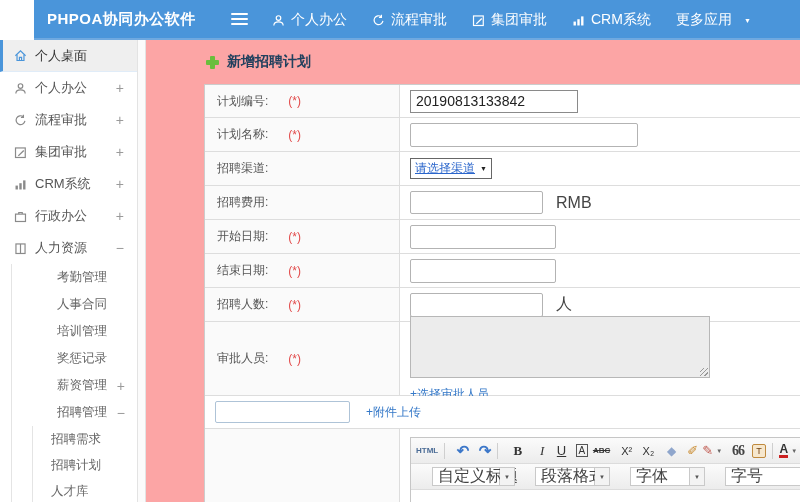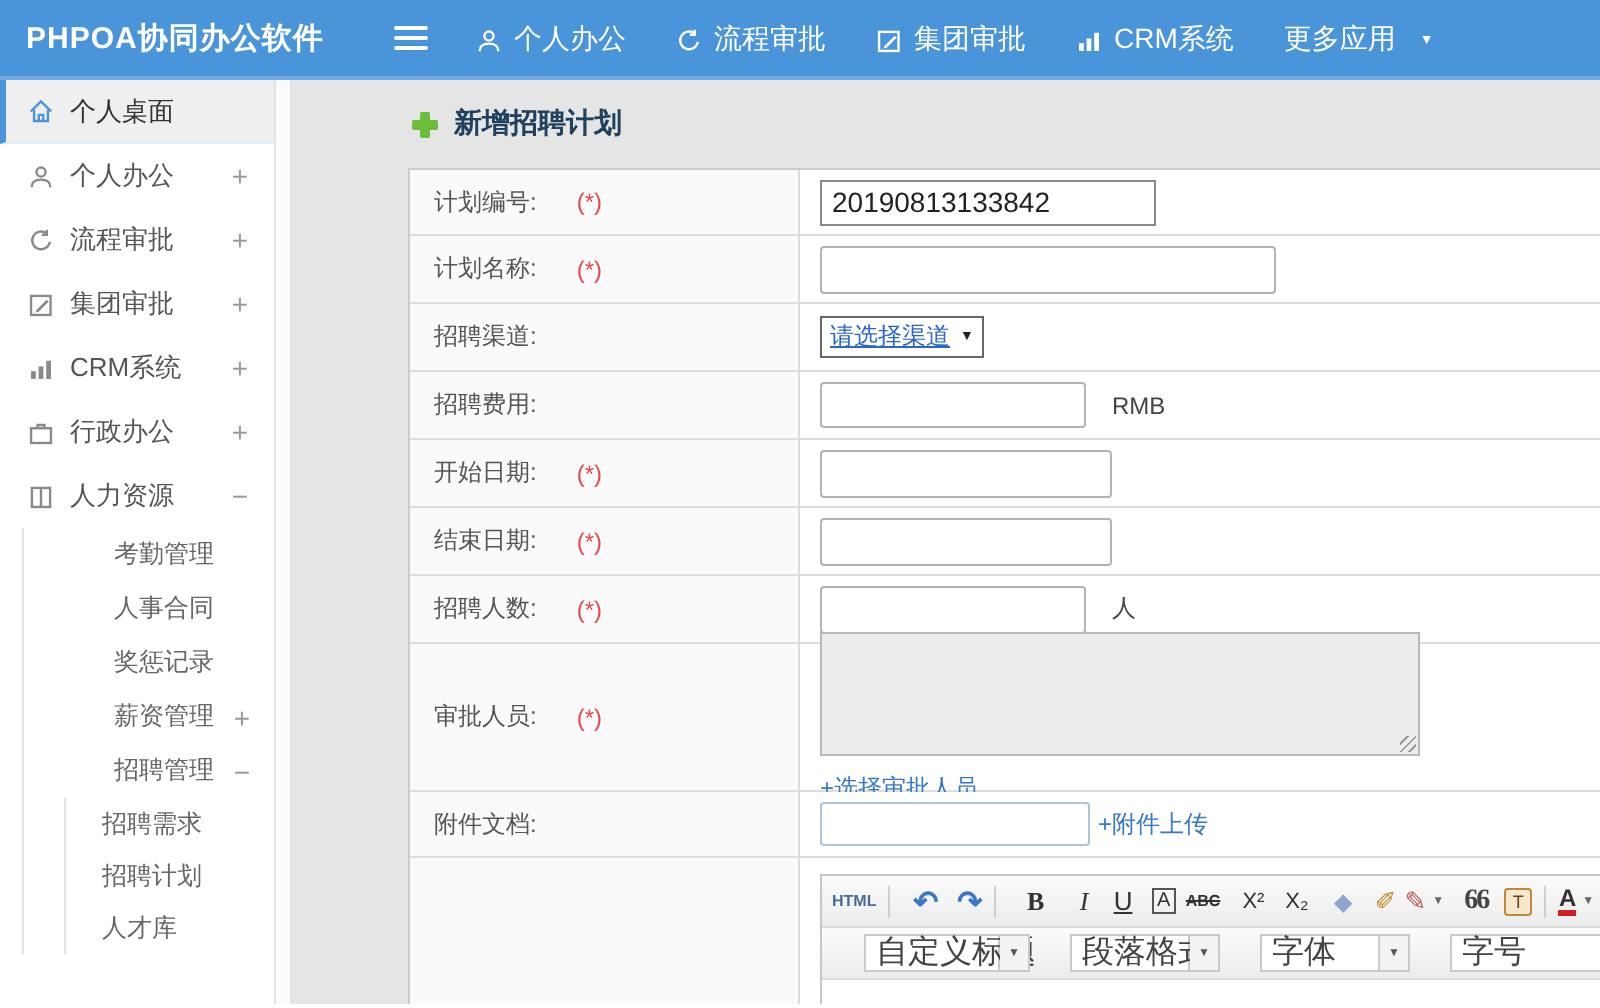--- a/index.html
+++ b/index.html
@@ -2,21 +2,21 @@
 <html><head>
 <meta charset="utf-8">
 <style>
   * { margin:0; padding:0; box-sizing:border-box; }
   body { background:#e9e9e9; }
   .screen {
     width:800px; height:504px; position:relative; overflow:hidden;
     background:#fff; font-family:"Liberation Sans", sans-serif;
   }
   
-  .topbar { height:40px; background:#4a95da; border-bottom:2px solid #6fa9e0; position:relative; display:flex; align-items:center; }
+  .topbar { height:40px; background:#4a95da; border-bottom:2px solid #6fa9e0; position:relative; display:flex; align-items:center;margin-left:34px; }
   .logo { font-size:15px; font-weight:bold; color:#fff; padding-left:13px; letter-spacing:.5px; }
   .burger { position:absolute; left:197px; top:13px; width:17px; cursor:pointer; }
   .burger i { display:block; height:2px; background:#fff; margin-bottom:3px; border-radius:1px; }
   .nav { position:absolute; left:238px; top:0; height:40px; display:flex; align-items:center; gap:25px; }
   .nav-item { display:flex; align-items:center; gap:6px; color:#fff; font-size:14px; cursor:pointer; white-space:nowrap; }
   .nav-item .n-icon { display:flex; color:#fff; }
   .nav-caret { font-size:7px; color:#fff; margin-left:6px; }
   
   .bodyrow { display:flex; height:462px; }
   .sidebar { width:137px; background:#fff; flex:none; overflow:hidden; }
@@ -26,51 +26,51 @@
   .side-item.lv0 .s-icon { margin-right:8px; color:#8a8a8a; display:flex; }
   .side-item.active { background:#efefef; border-left:3px solid #4a95da; padding-left:11px; color:#333; border-bottom:1px solid #e0ecf8; }
   .side-item.active .s-icon { color:#4a95da; }
   .s-expand { position:absolute; right:13px; color:#9a9a9a; font-size:14px; }
   .submenu.lv1 { margin-left:11px; border-left:1px solid #e4e4e4; }
   .submenu.lv2 { margin-left:20px; border-left:1px solid #e4e4e4; }
   .side-item.lv1 { height:27px; padding-left:15px; font-size:12.5px; color:#666;justify-content:center; }
   .side-item.lv1 .s-expand { right:12px; }
   .side-item.lv2 { height:26px; padding-left:18px; font-size:12.5px; color:#666; }
   
-  .content { flex:1; overflow:hidden; padding:13px 0 0 58px; background:#e5e5e5; }
+  .content { flex:1; overflow:hidden; padding:13px 0 0 58px; background:#fca5a5; }
   .page-title-row { display:flex; align-items:center; gap:8px; margin-bottom:13px; margin-left:2px; }
   .plus-ico { position:relative; width:13px; height:13px; }
   .plus-ico::before { content:""; position:absolute; left:0; top:4px; width:13px; height:5px; background:#6abe3c; border-radius:1px; }
   .plus-ico::after  { content:""; position:absolute; left:4px; top:0; width:5px; height:13px; background:#6abe3c; border-radius:1px; }
   .page-title { font-size:14px; font-weight:bold; color:#21405e; }
   
   .form-table { width:640px; border:1px solid #ccc; border-right:none; }
   .frow { display:flex; border-bottom:1px solid #ddd; background:#fff; }
   .fcell-label { width:195px; flex:none; background:#fafafa; border-right:1px solid #ddd; display:flex; align-items:center; padding-left:12px; font-size:12px; color:#555; gap:20px; }
   .req { color:#e24c4c; }
   .fcell-val { flex:1; display:flex; align-items:center; padding-left:10px; background:#fff; }
   .h33 { height:33px; } .h34 { height:34px; } .h74 { height:74px; }
   .inp { border:1px solid #b3b3b3; height:24px; padding:0 5px; font-size:13px; color:#222; border-radius:2px; outline:none; font-family:"Liberation Sans",sans-serif; }
   .inp-plan-no { width:168px; height:23px; border-color:#8a8a8a; font-size:14px; border-radius:0; }
   .inp-plan-name { width:228px; }
   .inp-fee { width:133px; height:23px; }
   .inp-date { width:146px; }
   .inp-count { width:133px; }
   .inp-attach { width:135px; height:22px; border-color:#aec3d7; }
-  .suffix { font-size:12px; color:#444; margin-left:13px; }
+  .suffix { font-size:16px; color:#444; margin-left:13px; }
   .channel { display:inline-flex; align-items:center; border:1px solid #666; background:#fff; height:21px; padding:0 4px; gap:5px; cursor:pointer; }
   .channel .txt { color:#2b66cc; text-decoration:underline; font-size:12px; }
   .channel .car { font-size:7px; color:#222; }
   .col { flex-direction:column; align-items:flex-start; justify-content:center; padding:8px 0 6px 10px; }
   .ta-wrap { position:relative; }
   .ta { width:300px; height:62px; background:#ececec; border:1px solid #b7b7b7; resize:none; outline:none; display:block; }
   .ta-handle { position:absolute; right:2px; bottom:2px; width:8px; height:8px; background:repeating-linear-gradient(-45deg, transparent 0 2px, #999 2px 3px); }
   .blink { color:#3478c8; font-size:12px; text-decoration:none; cursor:pointer; }
   .mt4 { margin-top:8px; }
-  .ml8 { margin-left:4px; }
+  .ml8 { margin-left:16px; }
   
   .row-editor .fcell-val { padding:8px 0 0 10px; align-items:flex-start; }
   .editor { width:430px; border:1px solid #c6c6c6; background:#fff; }
   .tb { height:26px; display:flex; align-items:center; padding:0 3px; background:linear-gradient(#fbfbfb,#ececec); border-bottom:1px solid #dcdcdc; white-space:nowrap; overflow:hidden; }
   .tb-btn { height:20px; min-width:20px; padding:0 1px; margin:0 1px; display:inline-flex; align-items:center; justify-content:flex-end; font-size:12px; color:#333; cursor:pointer; flex:none; }
   .tb-sep { width:1px; height:16px; background:#cfcfcf; margin:0 4px; flex:none; }
   .tb-btn .g { display:inline-flex; align-items:center; justify-content:center; }
   .c-src .g { font-size:8px; font-weight:bold; color:#4a6b95; }
   .c-blue .g { color:#3c77c9; font-size:15px; font-weight:bold; }
   .c-bold .g { font-weight:bold; font-family:"Liberation Serif",serif; font-size:13px; }
@@ -239,20 +239,25 @@
     <span class="s-label">考勤管理</span>
 
   </div>
           <div class="side-item lv1">
 
     <span class="s-label">人事合同</span>
 
   </div>
           <div class="side-item lv1">
 
+    <span class="s-label">培训管理</span>
+
+  </div>
+          <div class="side-item lv1">
+
     <span class="s-label">奖惩记录</span>
 
   </div>
           <div class="side-item lv1">
 
     <span class="s-label">薪资管理</span>
     <span class="s-expand">+</span>
   </div>
           <div class="side-item lv1">
 
@@ -370,23 +375,20 @@
           <div class="fcell-val col">
             <div class="ta-wrap">
               <textarea class="ta" style=""></textarea>
               <div class="ta-handle"></div>
             </div>
             <a class="blink mt4">+选择审批人员</a>
           </div>
         </div>
 
         <div class="frow h33">
-          <div class="fcell-label">
-            <span>附件文档:</span>
-          </div>
           <div class="fcell-val">
             <input class="inp inp-attach" style="">
             <a class="blink ml8">+附件上传</a>
           </div>
         </div>
 
         <div class="frow row-editor" style="height:120px;">
           <div class="fcell-label"></div>
           <div class="fcell-val">
             <div class="editor">

